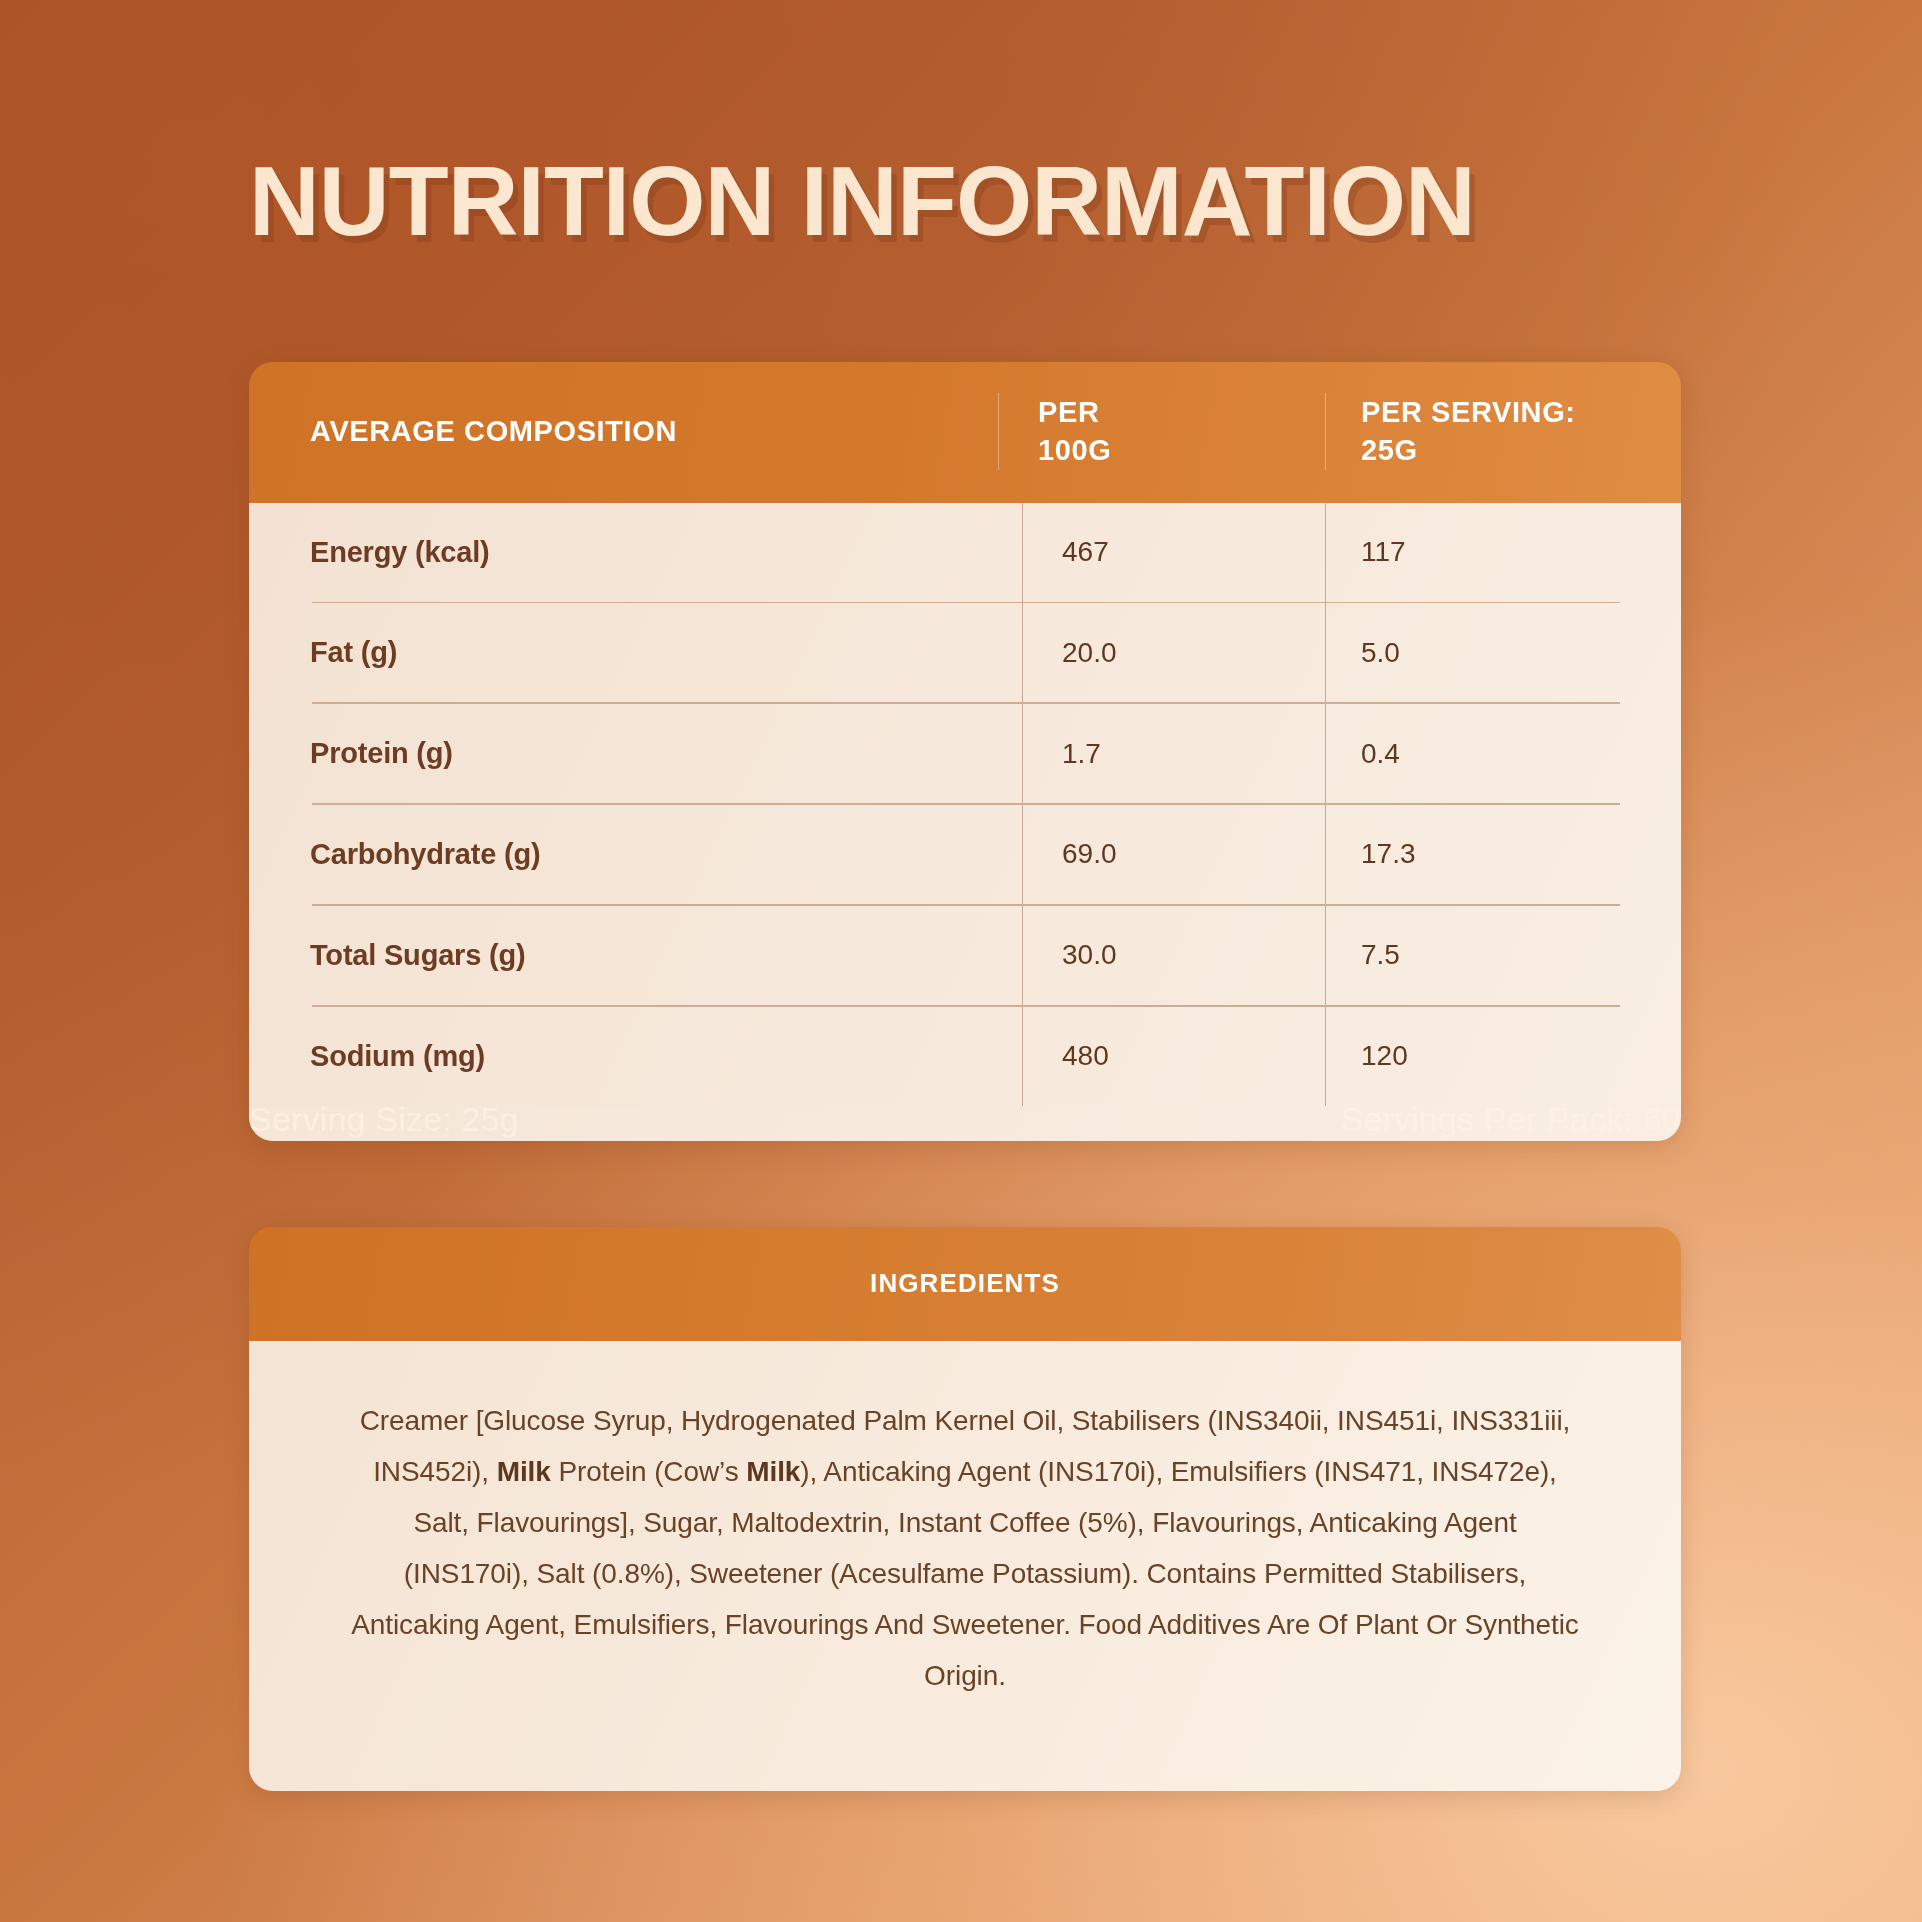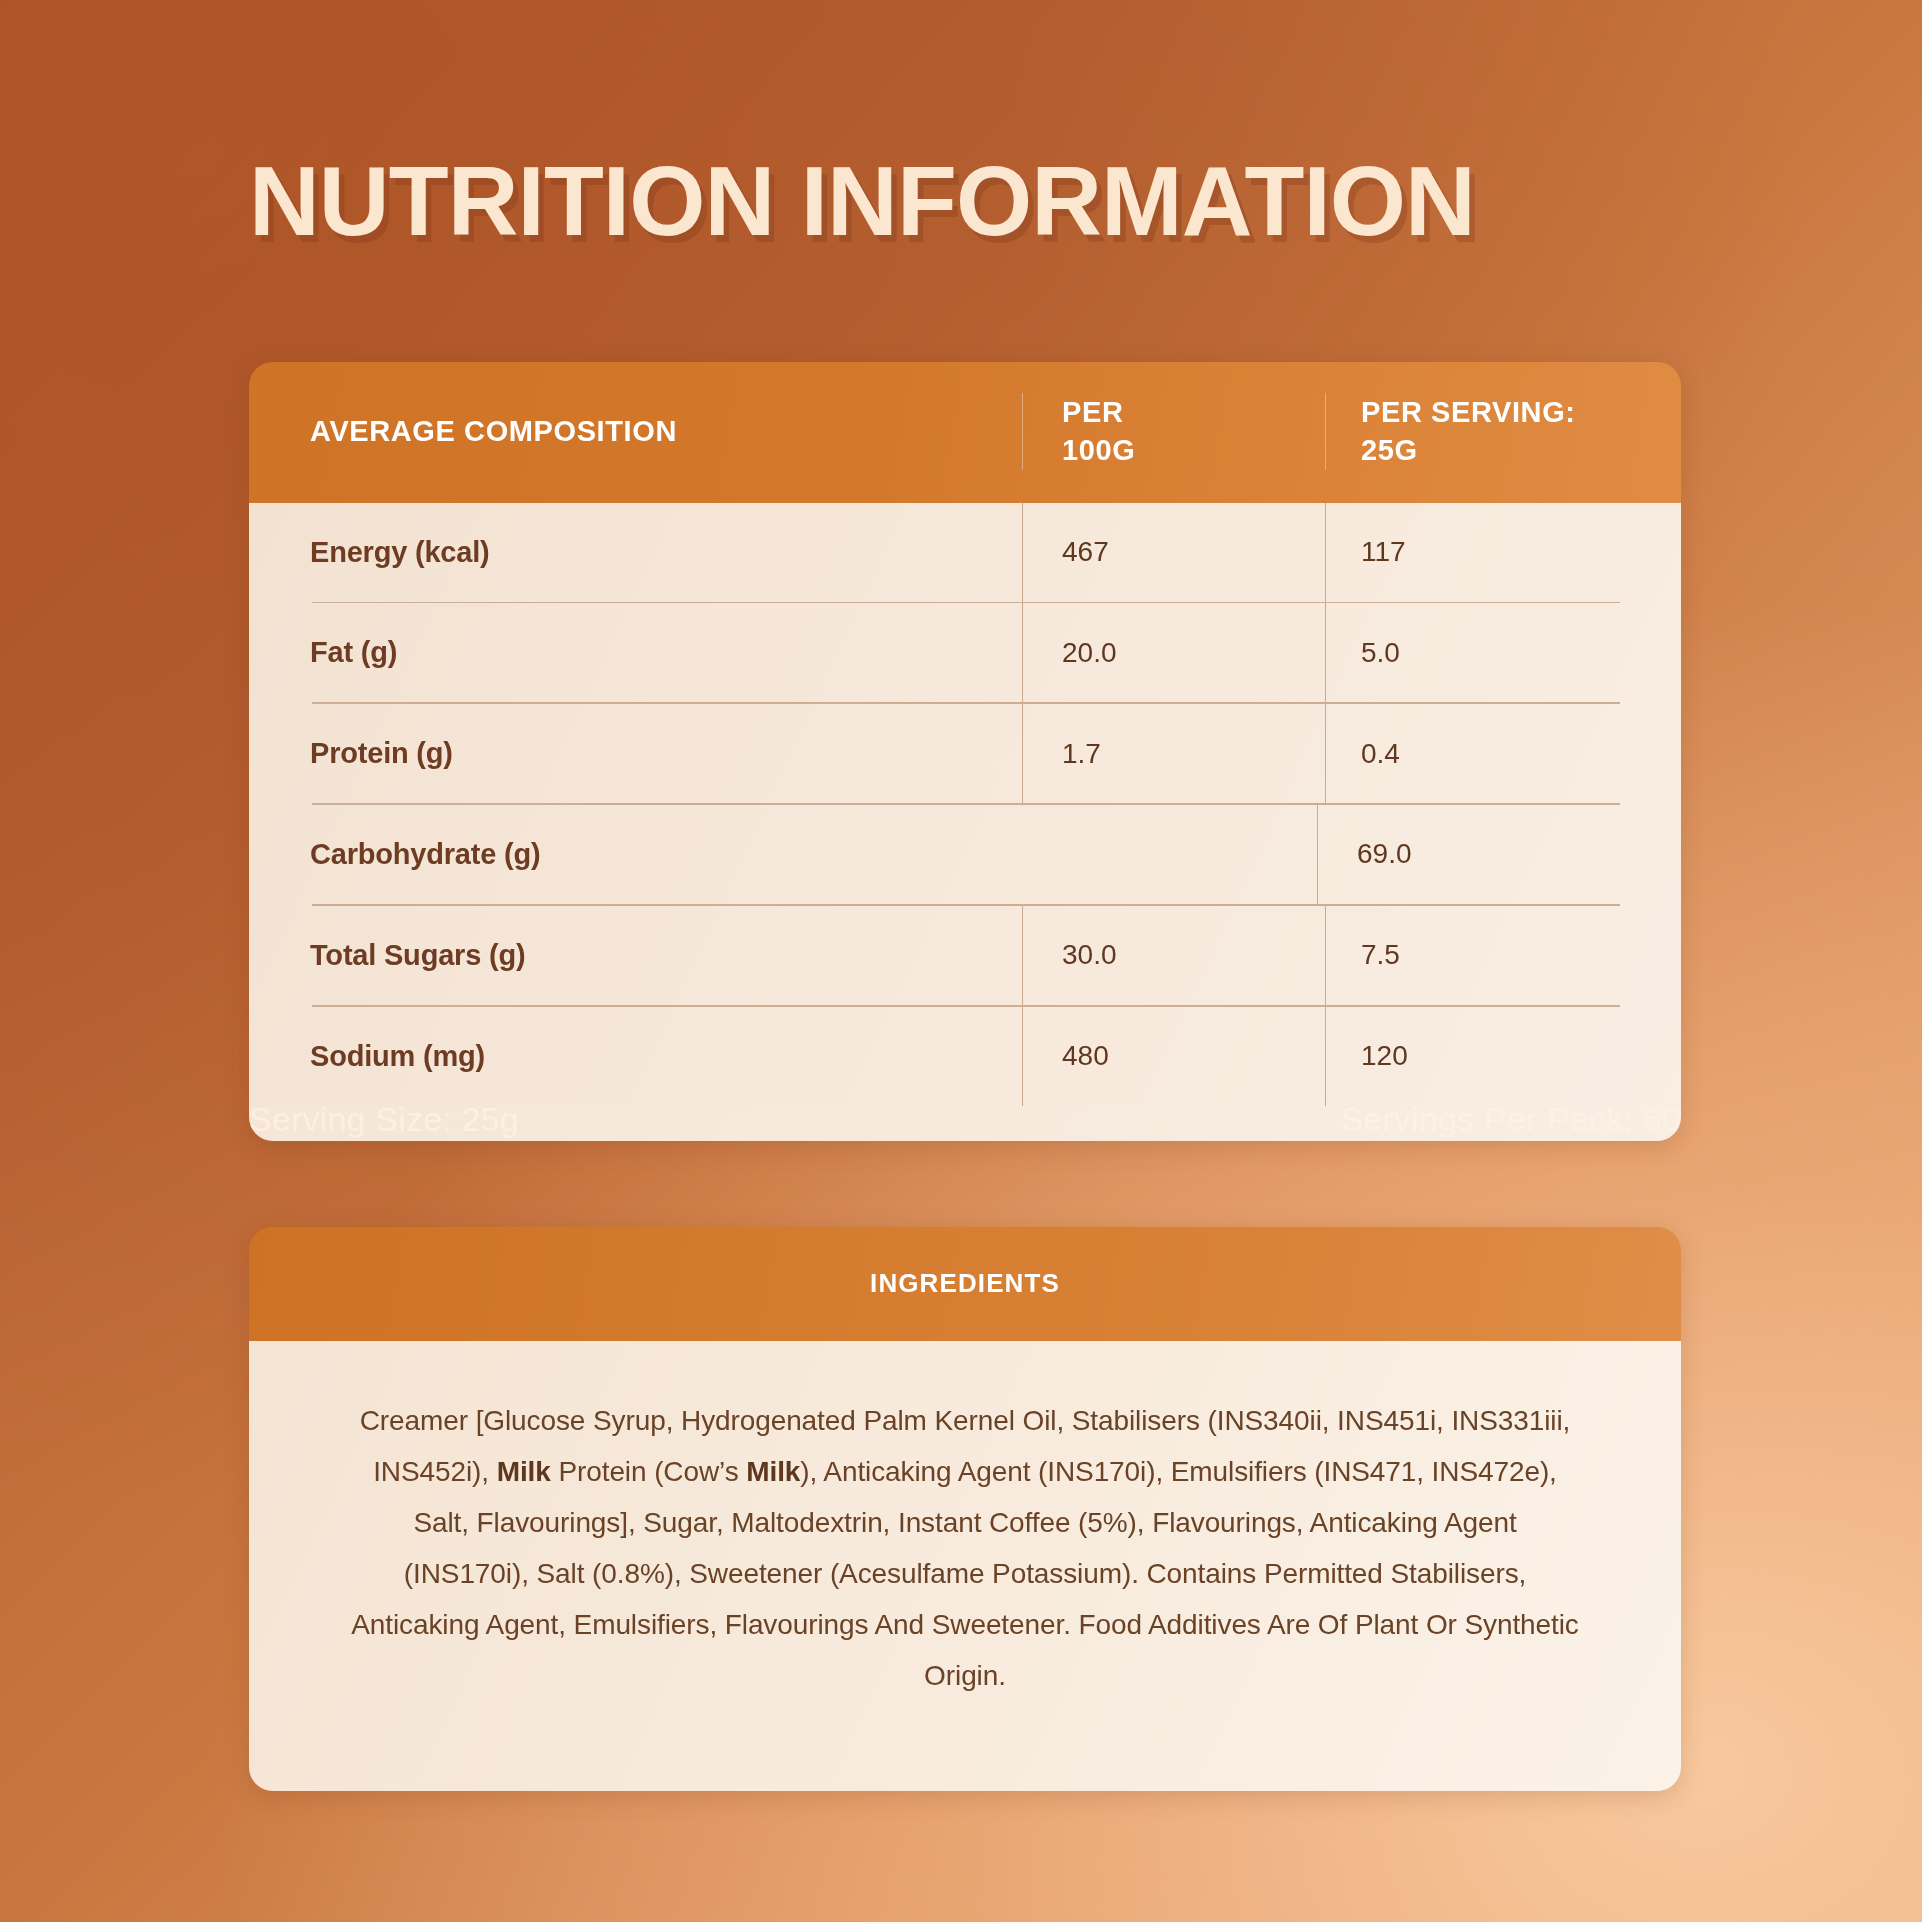--- a/index.html
+++ b/index.html
@@ -81,20 +81,21 @@
     width: 303px;
     flex: 0 0 303px;
     border-left: 1.8px solid rgba(255, 255, 255, 0.35);
     padding-left: 39px;
   }
   .col-c {
     width: 295px;
     flex: 0 0 295px;
     border-left: 1.8px solid rgba(255, 255, 255, 0.35);
     padding-left: 35px;
+    margin-left: 24px;
   }
   .head-2line { line-height: 1.32; }
 
   .card-body {
     background: linear-gradient(115deg, #f3e2d2 0%, #f6e8da 45%, #f9eee3 100%);
     padding: 0 61px;
   }
 
   .row {
     display: flex;
@@ -222,20 +223,21 @@
       <div class="row">
         <div class="cell cell-a">Protein (g)</div>
         <div class="cell cell-b">1.7</div>
         <div class="cell cell-c">0.4</div>
       </div>
       <div class="rowline"></div>
 
       <div class="row">
         <div class="cell cell-a">Carbohydrate (g)</div>
         <div class="cell cell-b">69.0</div>
+        <div class="cell cell-c">17.3</div>
       </div>
       <div class="rowline"></div>
 
       <div class="row">
         <div class="cell cell-a">Total Sugars (g)</div>
         <div class="cell cell-b">30.0</div>
         <div class="cell cell-c">7.5</div>
       </div>
       <div class="rowline"></div>
 

